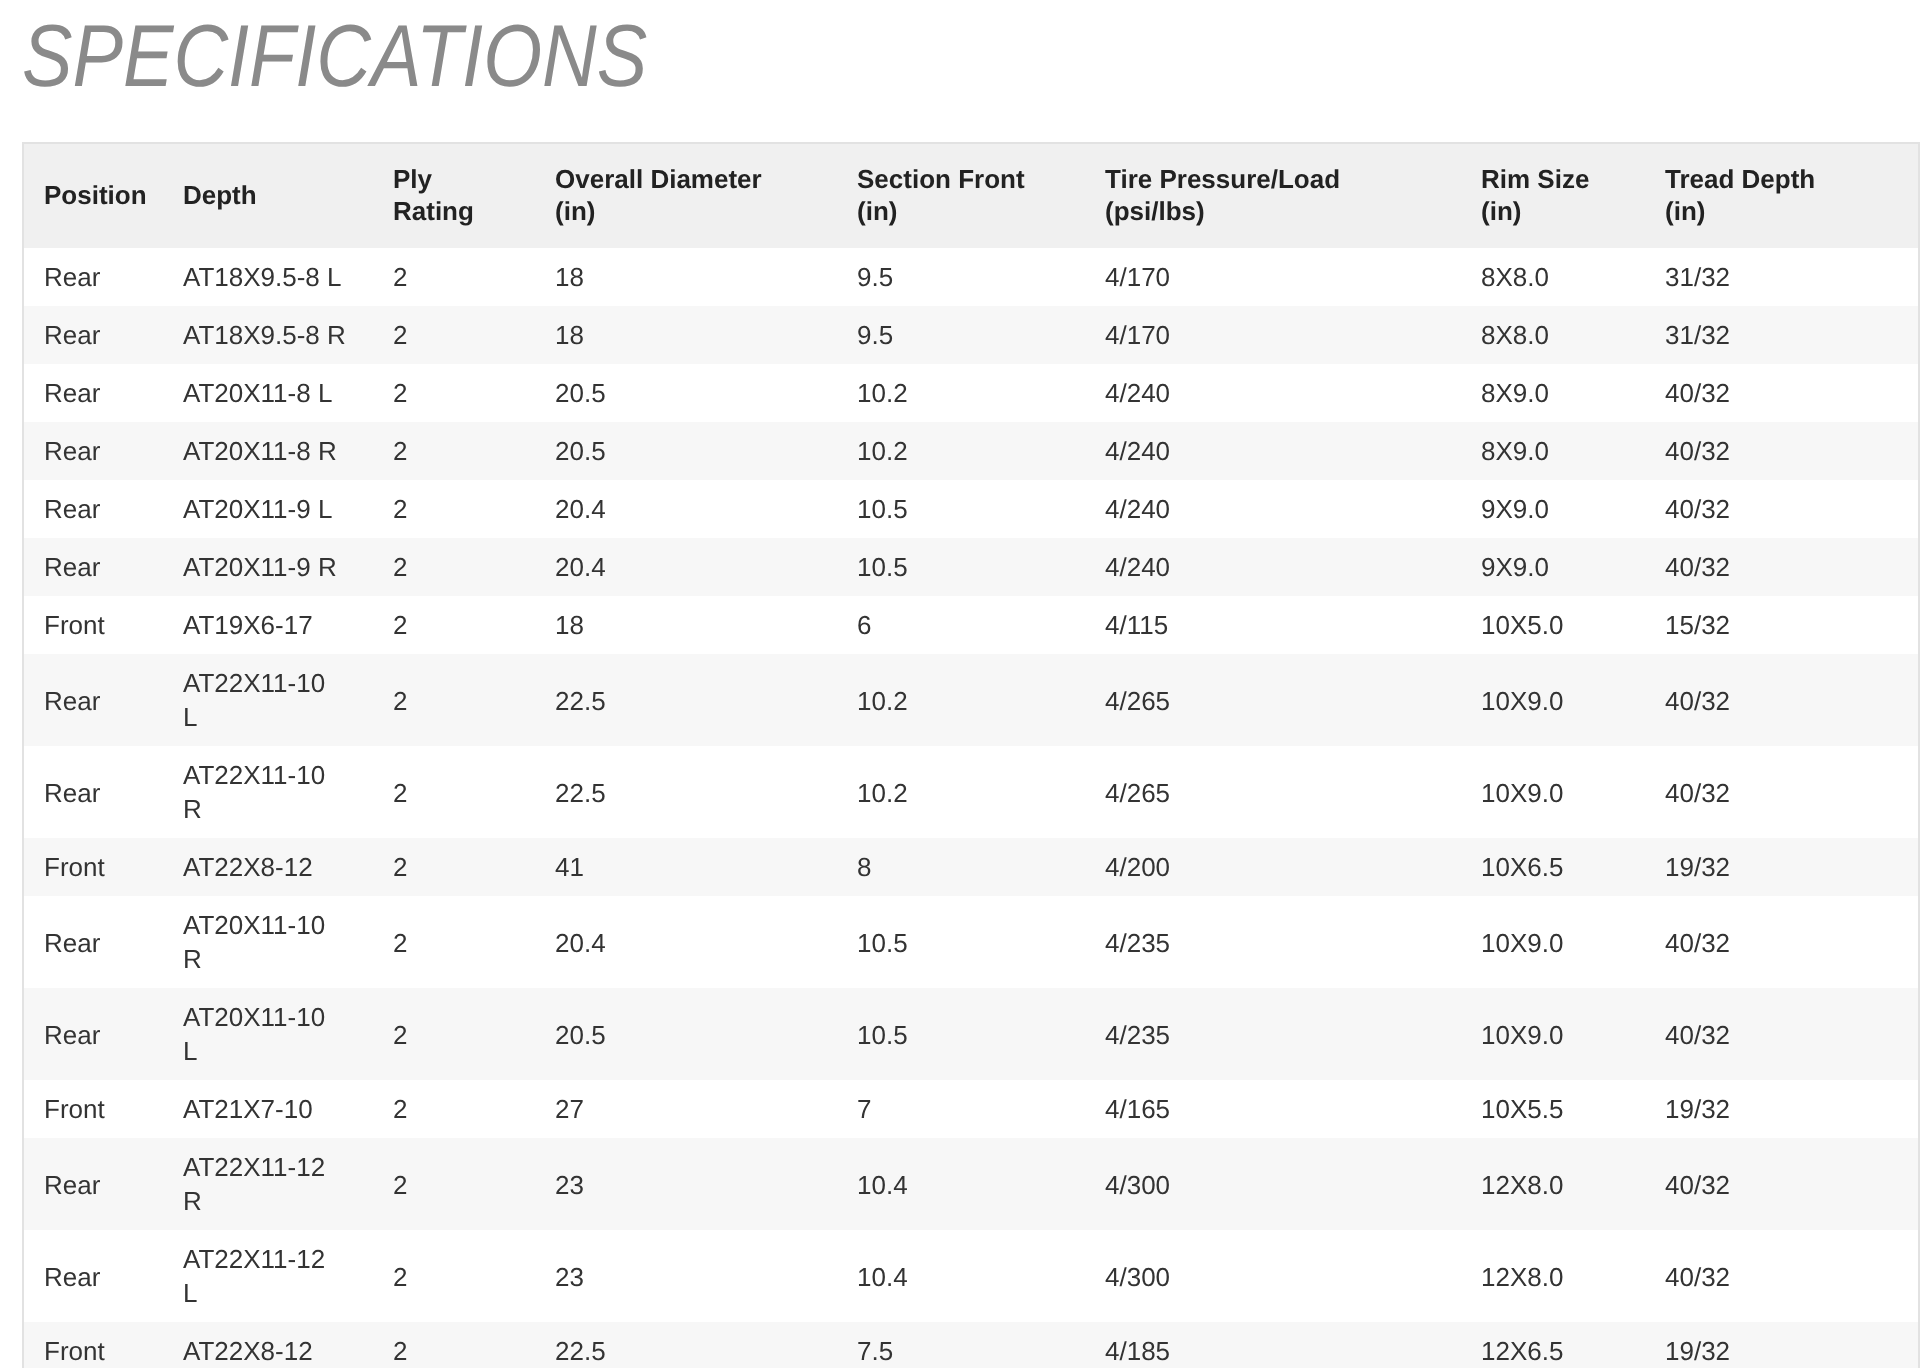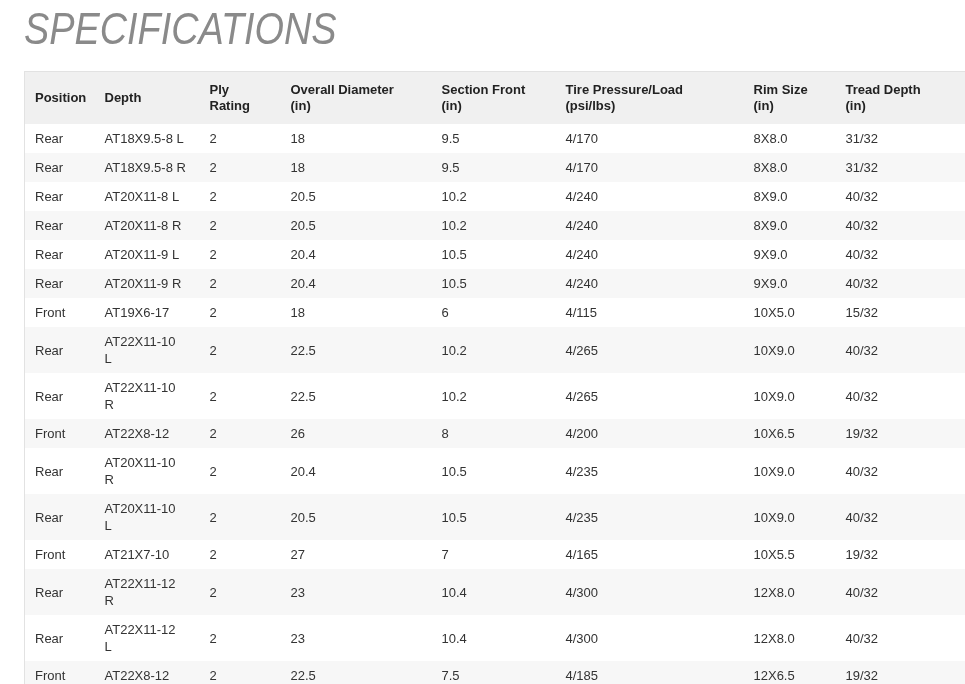--- a/index.html
+++ b/index.html
@@ -6,21 +6,21 @@
     margin: 0;
     padding: 0;
     background: #ffffff;
     font-family: "Liberation Sans", sans-serif;
     color: #333333;
   }
   .page {
     width: 965px;
     height: 684px;
     box-sizing: border-box;
-    padding: 0 24px;
+    padding: 0 11px;
     overflow: hidden;
     background: #ffffff;
   }
   .page-title {
     margin: 0 0 16px 0;
     padding-top: 3px;
     font-size: 44px;
     line-height: 52px;
     font-weight: normal;
     font-style: italic;
@@ -184,21 +184,21 @@
           <td>22.5</td>
           <td>10.2</td>
           <td>4/265</td>
           <td>10X9.0</td>
           <td>40/32</td>
         </tr>
         <tr>
           <td>Front</td>
           <td>AT22X8-12</td>
           <td>2</td>
-          <td>26</td>
+          <td>41</td>
           <td>8</td>
           <td>4/200</td>
           <td>10X6.5</td>
           <td>19/32</td>
         </tr>
         <tr>
           <td>Rear</td>
           <td>AT20X11-10
 R</td>
           <td>2</td>

